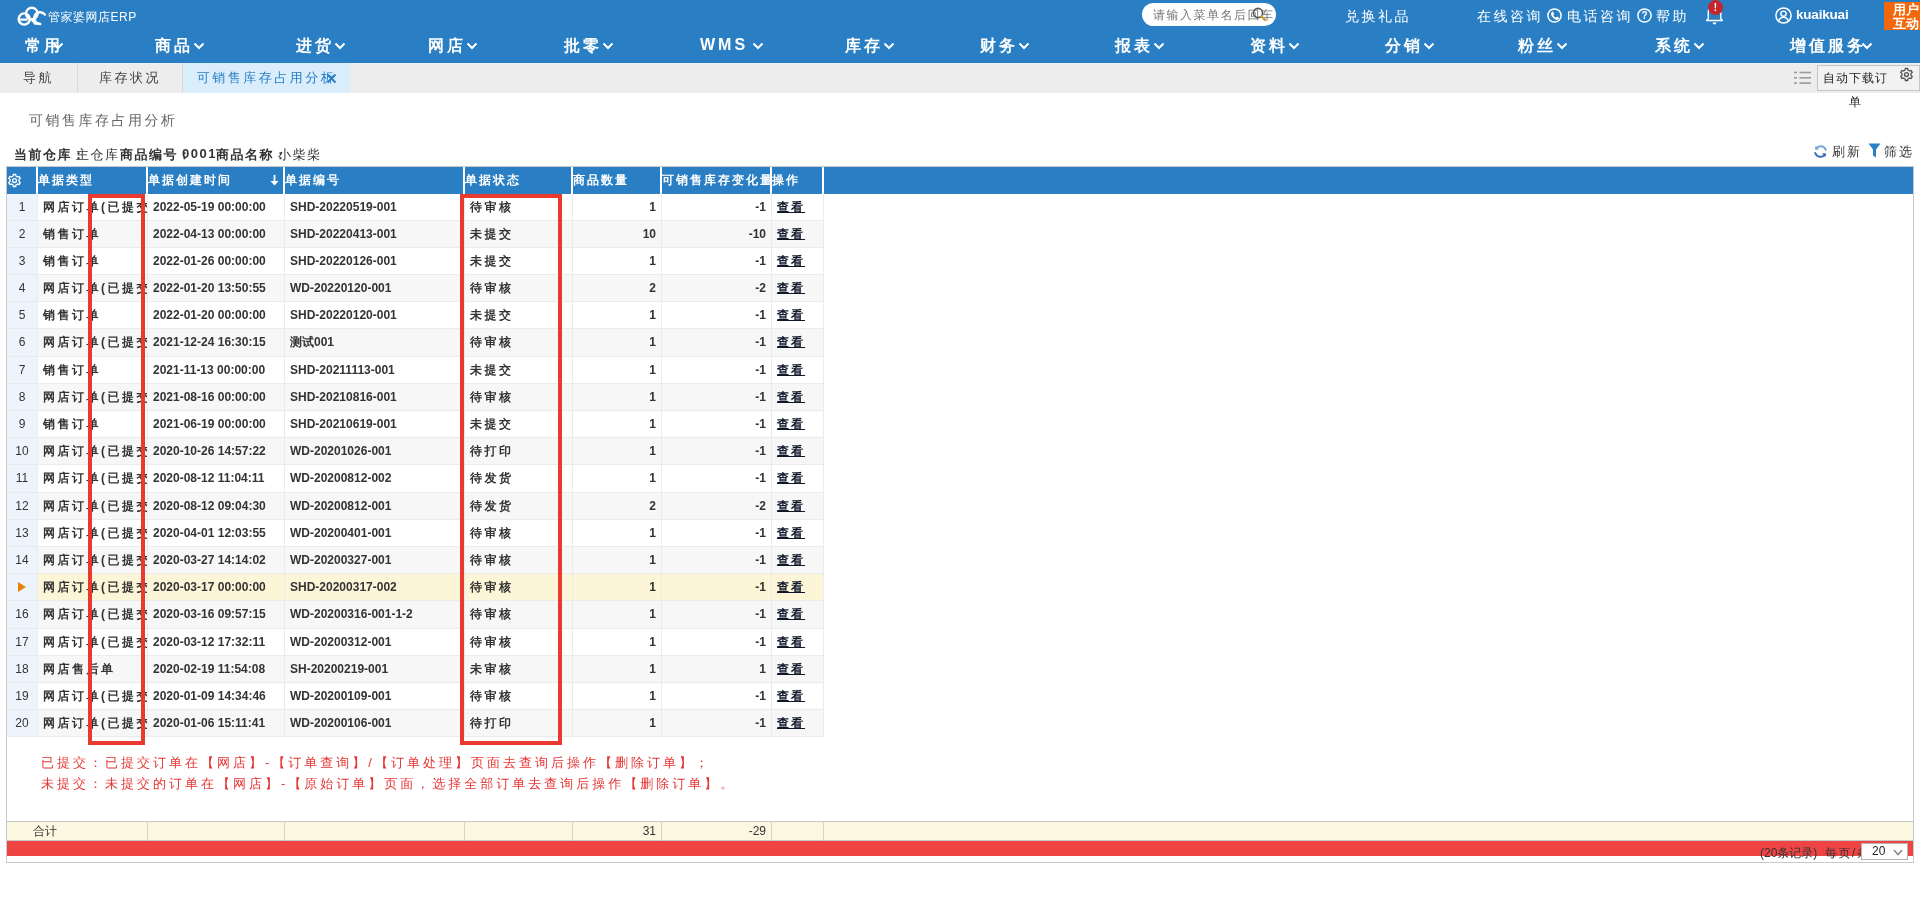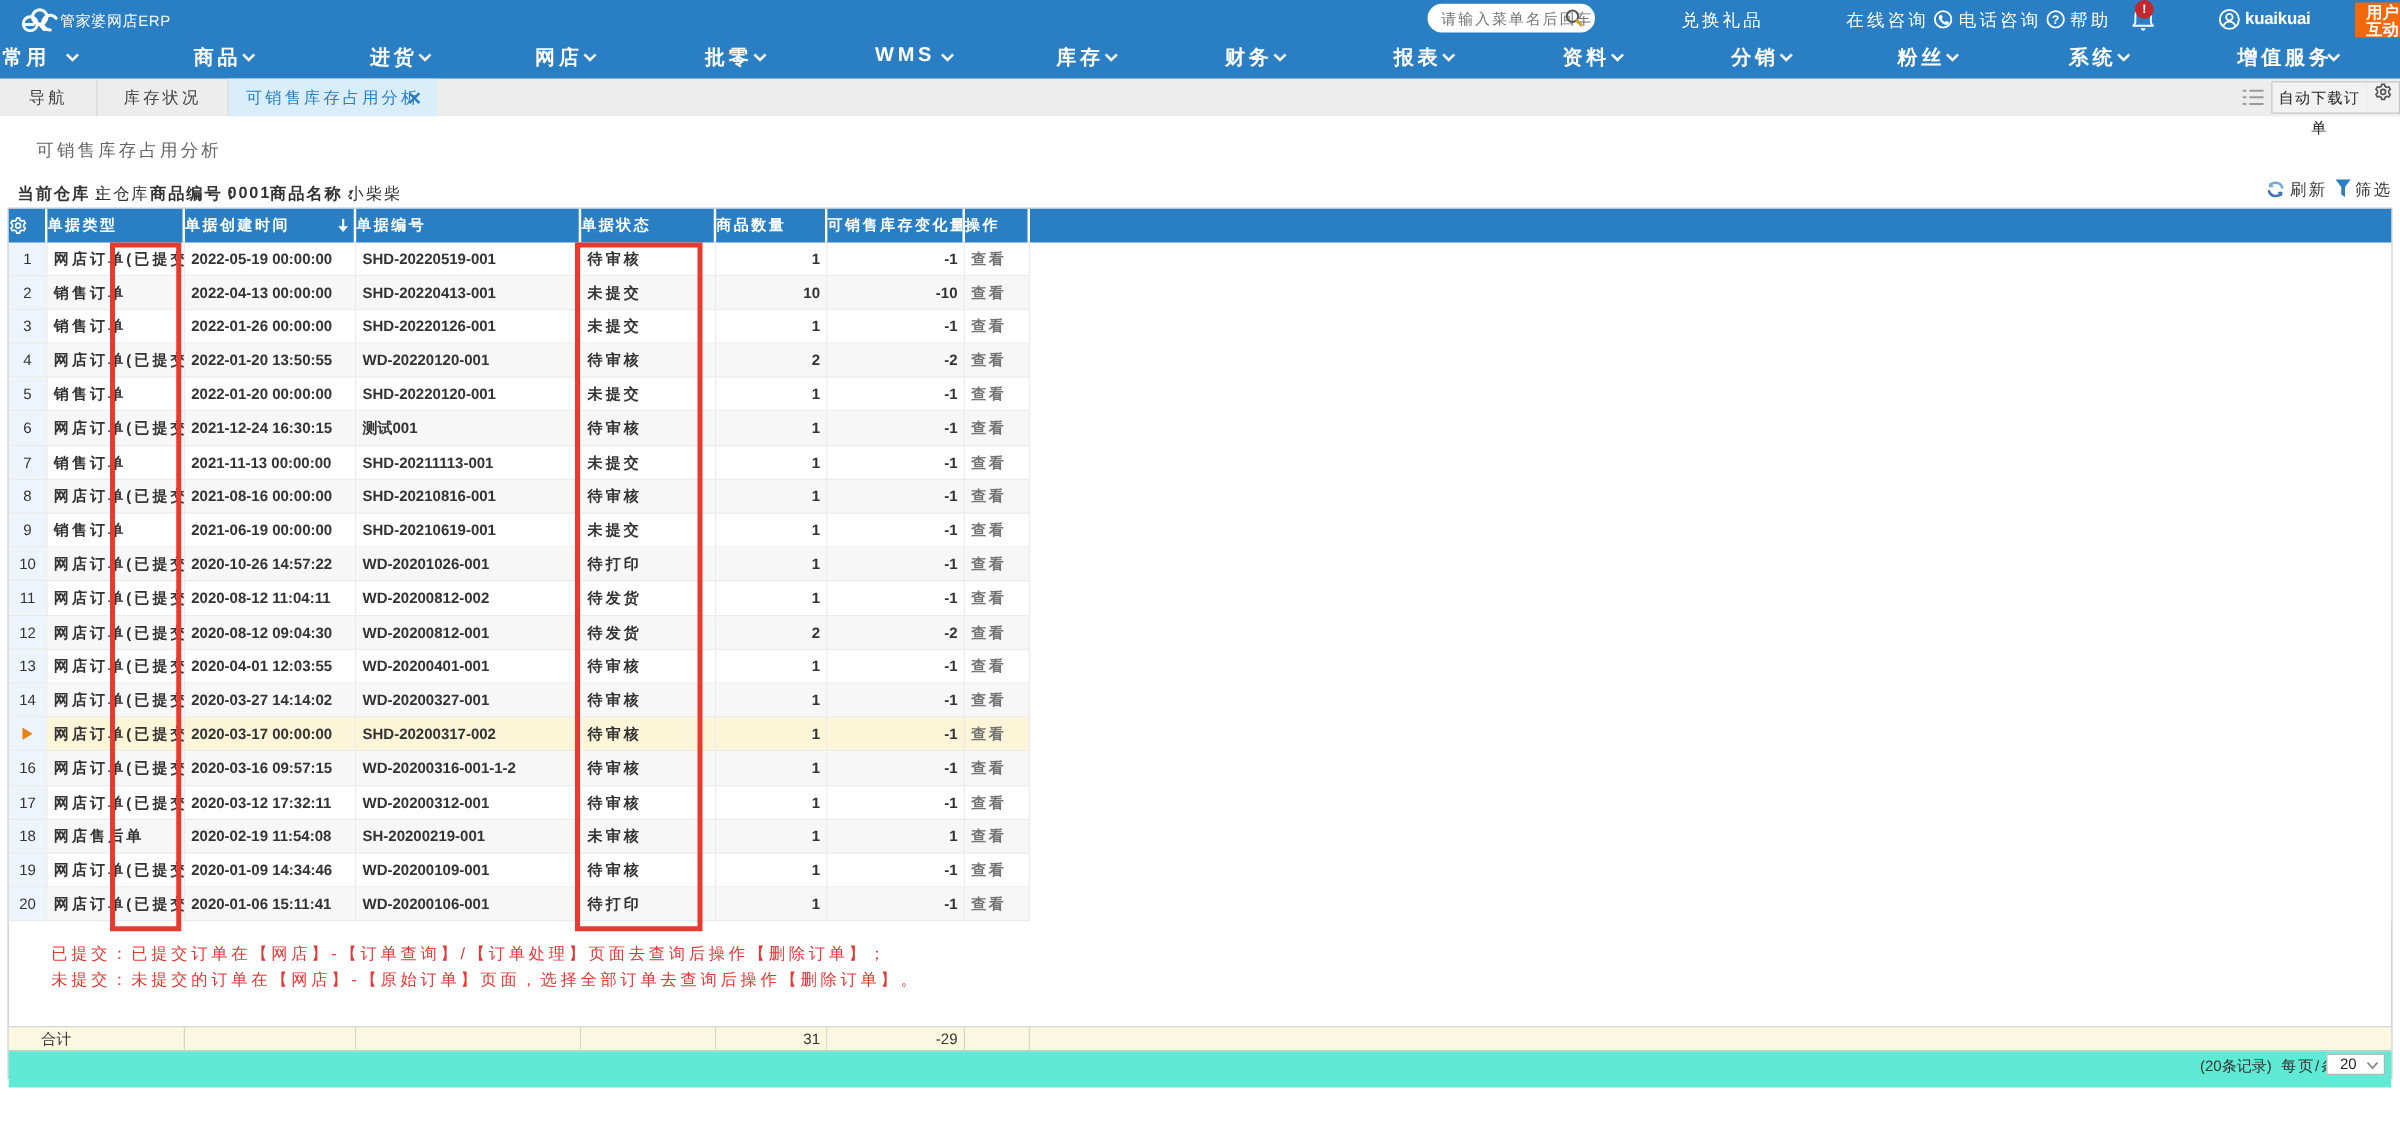--- a/index.html
+++ b/index.html
@@ -42,48 +42,48 @@
 .c5{width:89px}.c6{width:110px}.c7{width:52px}.cf{flex:1 1 auto}
 .r{display:flex;height:27.2px;font-size:12px;color:#333;font-weight:bold}
 .r>div{border-bottom:1px solid #ebebeb;border-right:1px solid #ebebeb;line-height:27.2px;
   padding:0 5px;white-space:nowrap;overflow:hidden}
 .r .c0{background:#eef4fb;text-align:center;padding:0;font-weight:normal}
 .r .c1,.r .c4{letter-spacing:2.5px}
 .r .cf{border:none;background:#fff}
 .r.even .c1,.r.even .c2,.r.even .c3,.r.even .c4,.r.even .c5,.r.even .c6,.r.even .c7{background:#f7f7f7}
 .r.hl .c1,.r.hl .c2,.r.hl .c3,.r.hl .c4,.r.hl .c5,.r.hl .c6,.r.hl .c7{background:#fcf5d8}
 .num{text-align:right}
-.lk{color:#737373;letter-spacing:2px}
+.lk{color:#0f172a;text-decoration:underline;letter-spacing:2px}
 .tri{display:inline-block;width:0;height:0;border-left:8px solid #e8820c;border-top:5px solid transparent;
   border-bottom:5px solid transparent;margin-top:8px}
 #notes{height:84px;padding:16px 0 0 34px;font-size:13px;color:#e63535;line-height:20.5px;white-space:nowrap;letter-spacing:3px}
 #sum{display:flex;height:19.5px;border-top:1px solid #c9c9c9;font-size:12px;color:#333}
 #sum>div{background:#fbf7e1;border-bottom:1px solid #c9c9c9;border-right:1px solid #d9d5c0;
   line-height:18px;padding:0 5px;white-space:nowrap}
 #sum>div:last-child{border-right:none}
 .s0{width:141px}.s2{width:137px}.s3{width:180px}.s4{width:108px}.s5{width:89px}.s6{width:110px}.s7{width:52px}
-#pager{position:relative;height:29px;background:#5eead4;font-size:12px;color:#333}
+#pager{position:relative;height:15px;background:#ef4444;font-size:12px;color:#333}
 #pgsel{position:absolute;left:1854px;top:2.5px;width:47px;height:16.5px;border:1px solid #b5b5b5;background:#fff;
   font-size:12px;color:#222;text-align:center;line-height:15px}
 
 .redbox{position:absolute;border:4px solid #e83a2e;z-index:30}
 </style></head>
 <body>
 <div id="top">
   <svg id="logo" width="30" height="20" viewBox="0 0 30 20">
     <g fill="none" stroke="#fff" stroke-width="2.4" stroke-linecap="round">
       <circle cx="7.2" cy="13" r="5.6"></circle>
       <path d="M3.2 13.6 L9.5 13.6"></path>
       <circle cx="14.8" cy="7.6" r="5.8"></circle>
       <path d="M14.5 13.2 L18.2 17.6 L21.5 17.6"></path>
       <path d="M23.2 18 A 5.9 5.9 0 1 1 27.9 8.6"></path>
     </g>
   </svg>
   <span id="logotxt">管家婆网店ERP</span>
-  <span class="mi" style="left:2px">常用</span>
+  <span class="mi" style="left:25px">常用</span>
     <svg class="chev" style="left:52px" width="12" height="8" viewBox="0 0 12 8">
       <polyline points="1.5,1.5 6,6 10.5,1.5" fill="none" stroke="#fff" stroke-width="2"></polyline>
     </svg>
 <span class="mi" style="left:155px">商品</span>
     <svg class="chev" style="left:193px" width="12" height="8" viewBox="0 0 12 8">
       <polyline points="1.5,1.5 6,6 10.5,1.5" fill="none" stroke="#fff" stroke-width="2"></polyline>
     </svg>
 <span class="mi" style="left:296px">进货</span>
     <svg class="chev" style="left:334px" width="12" height="8" viewBox="0 0 12 8">
       <polyline points="1.5,1.5 6,6 10.5,1.5" fill="none" stroke="#fff" stroke-width="2"></polyline>

